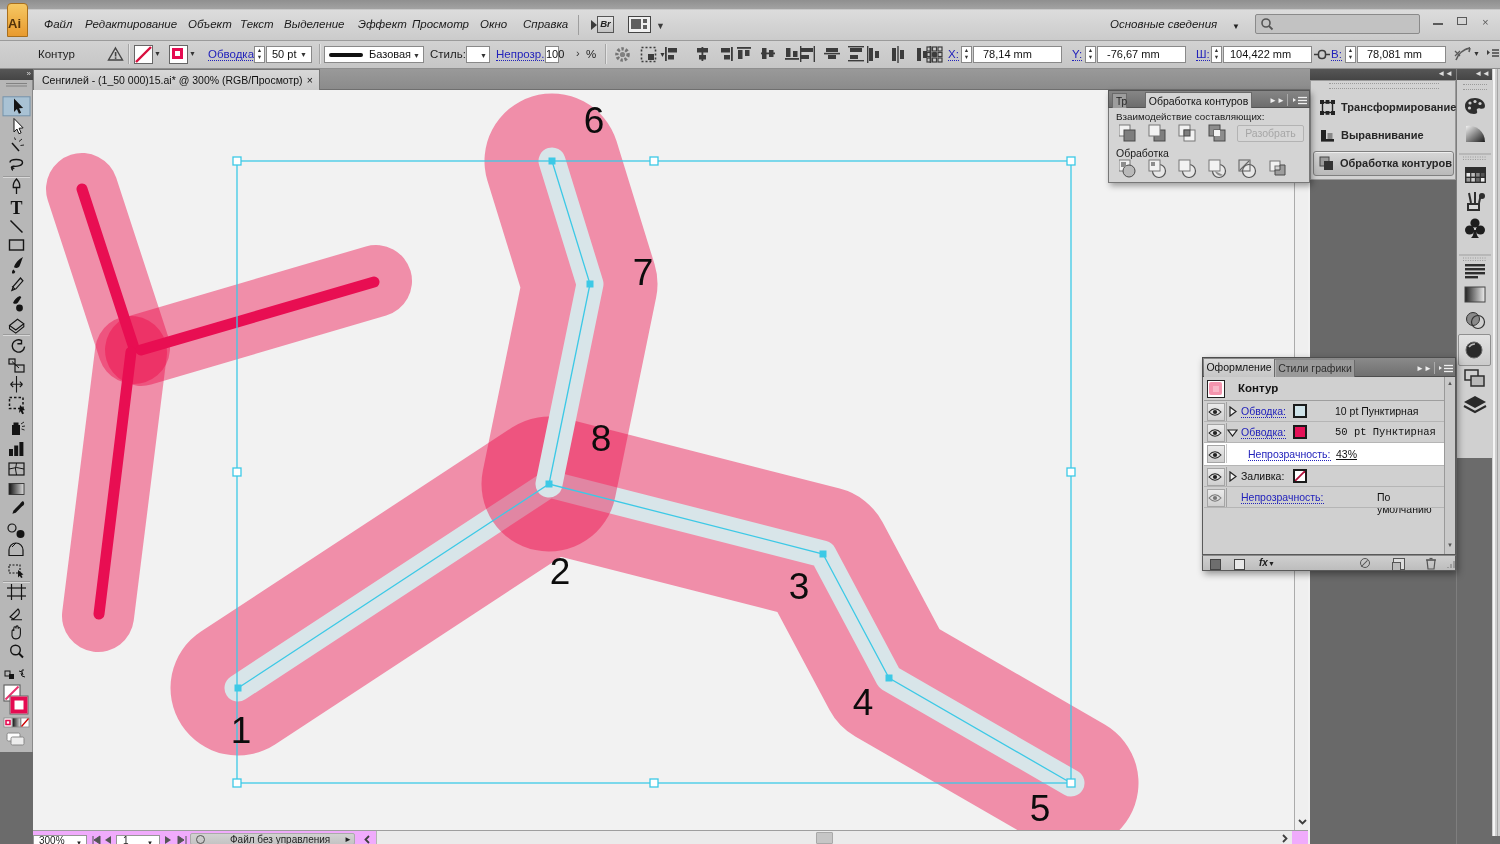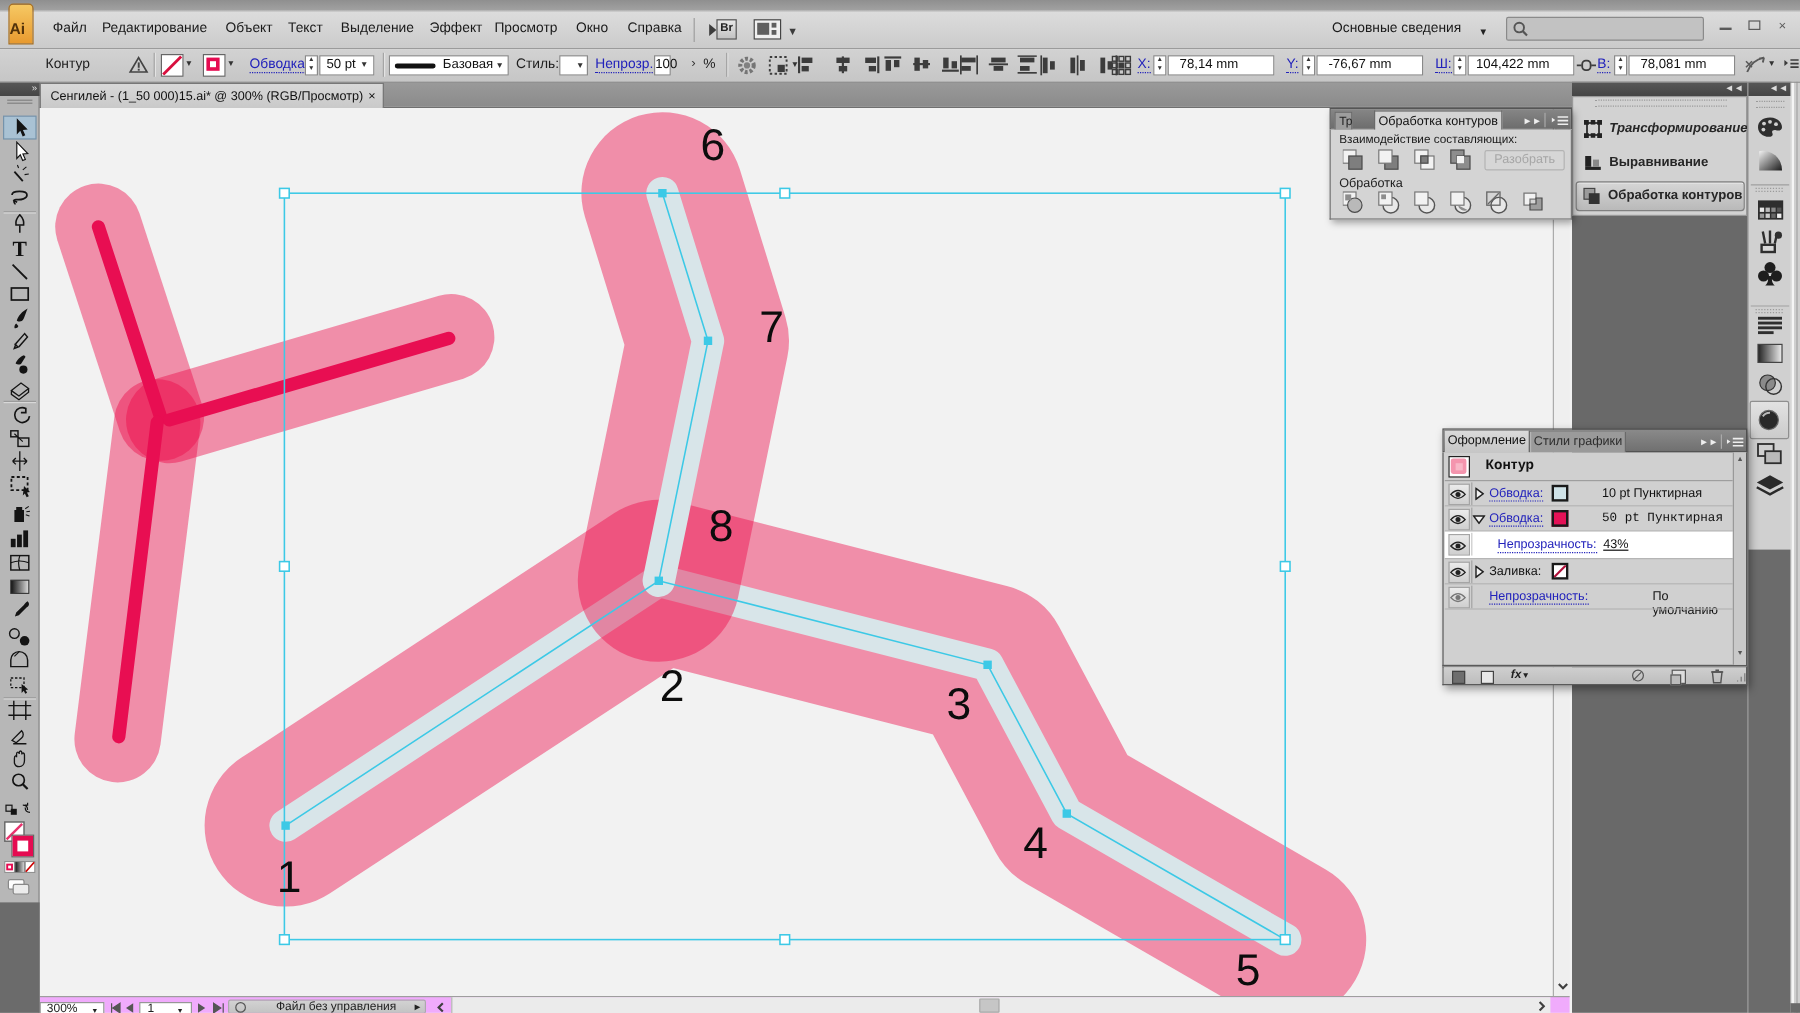--- a/index.html
+++ b/index.html
@@ -1,20 +1,20 @@
 <!DOCTYPE html>
 <html><head><meta charset="utf-8">
 <style>
   html,body{margin:0;padding:0;width:1500px;height:844px;overflow:hidden;
     font-family:"Liberation Sans",sans-serif;}
   .abs{position:absolute;}
   #stage{position:absolute;left:0;top:0;width:1500px;height:844px;background:#f2f2f2;}
   
   #titlestrip{left:0;top:0;width:1500px;height:9px;background:linear-gradient(#8f8f8f,#a2a2a2);border-bottom:1px solid #c9c9c9;z-index:30;}
-  #menurow{left:0;top:10px;width:1500px;height:30px;background:linear-gradient(#dcdcdc,#cbcbcb);border-bottom:1px solid #9b9b9b;z-index:30;}
+  #menurow{left:0;top:10px;width:1500px;height:30px;background:linear-gradient(#dcdcdc,#cbcbcb);border-bottom:1px solid #9b9b9b;z-index:30;font-style:italic;}
   #ailogo{left:7px;top:3px;width:21px;height:34px;background:linear-gradient(#f6c863,#e89a2f);border-radius:4px 4px 0 0;border:1px solid #a86f1e;box-sizing:border-box;z-index:31;
     color:#52320a;font-weight:bold;font-size:13px;text-align:left;line-height:40px;}
   .menu{position:absolute;top:8px;font-size:11.5px;color:#1a1a1a;z-index:31;}
   #controlrow{left:0;top:41px;width:1500px;height:27px;background:linear-gradient(#d2d2d2,#c6c6c6);border-bottom:1px solid #8f8f8f;z-index:30;font-size:11.5px;color:#1e1e1e;}
   .cbox{position:absolute;background:#fff;border:1px solid #898989;box-sizing:border-box;font-size:11px;color:#111;}
   .bluelbl{color:#2222bb;border-bottom:1px dotted #2222bb;}
   .vsep{position:absolute;top:3px;height:20px;width:1px;background:#a5a5a5;box-shadow:1px 0 0 #e3e3e3;}
   
   #leftbar{left:0;top:68px;width:33px;height:776px;background:#b7b7b7;border-right:1px solid #8a8a8a;box-sizing:border-box;z-index:20;}
   #leftbarhead{left:0;top:68px;width:33px;height:12px;background:linear-gradient(#585858,#454545);z-index:21;color:#ddd;font-size:8px;line-height:12px;text-align:right;padding-right:2px;box-sizing:border-box;}
@@ -510,21 +510,21 @@
             <rect x="2.5" y="2.5" width="10" height="10" fill="none" stroke="#222" stroke-width="1.4"></rect>
             <g fill="#222">
               <rect x="0" y="0" width="4" height="4"></rect>
               <rect x="11" y="0" width="4" height="4"></rect>
               <rect x="0" y="11" width="4" height="4"></rect>
               <rect x="11" y="11" width="4" height="4"></rect>
               <rect x="5.6" y="0" width="3.8" height="3.8"></rect>
               <rect x="5.6" y="11" width="3.8" height="3.8"></rect>
             </g>
           </svg>
-        <span style="position:absolute;left:27px;font-style:italic;">Трансформирование</span>
+        <span style="position:absolute;left:27px;">Трансформирование</span>
       </div>
       <div class="dbtn" style="top:42px;">
         <svg width="15" height="15" style="position:absolute;left:6px;top:5px;" viewBox="0 0 15 15">
             <rect x="1" y="2" width="5" height="9" fill="#222"></rect>
             <rect x="1" y="11" width="13" height="2.6" fill="#222"></rect>
             <rect x="7.5" y="5" width="5" height="6" fill="#888"></rect>
           </svg>
         <span style="position:absolute;left:27px;">Выравнивание</span>
       </div>
       <div class="dbtn" style="top:70px;left:2px;width:141px;height:25px;background:linear-gradient(#d6d6d6,#b9b9b9);border:1px solid #808080;border-radius:3px;box-shadow:inset 0 1px 0 #eee;box-sizing:border-box;line-height:23px;">

